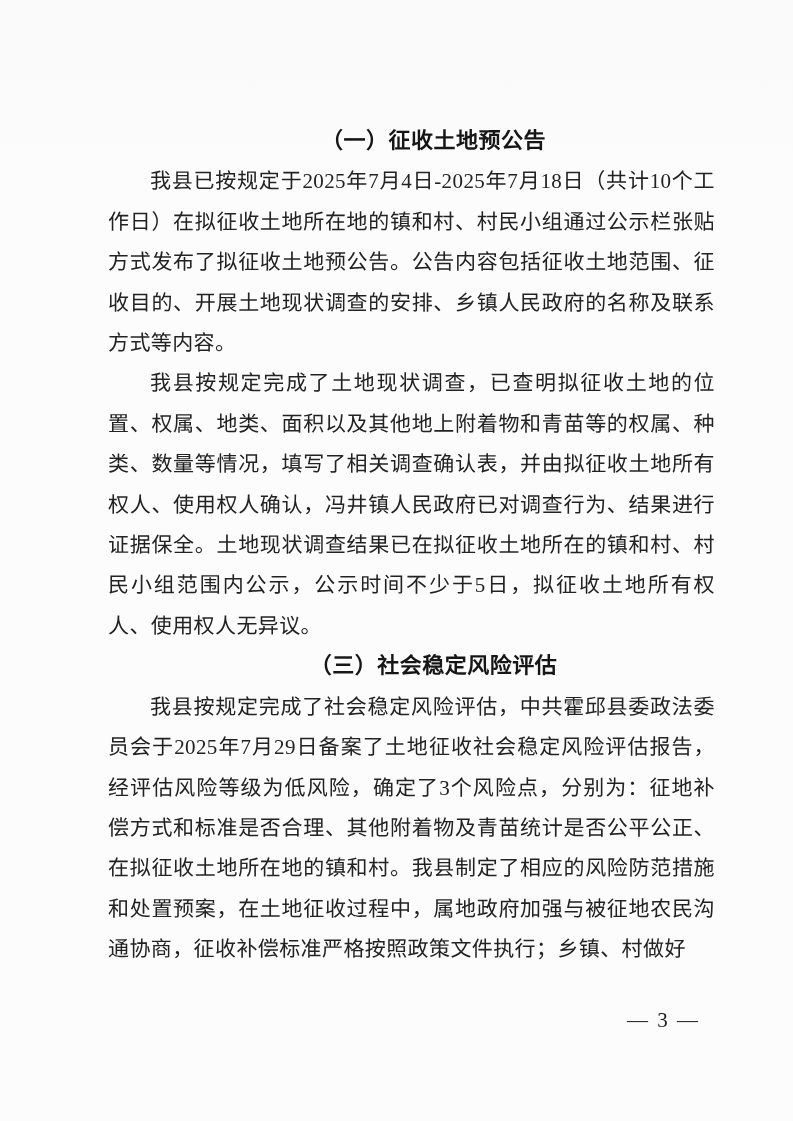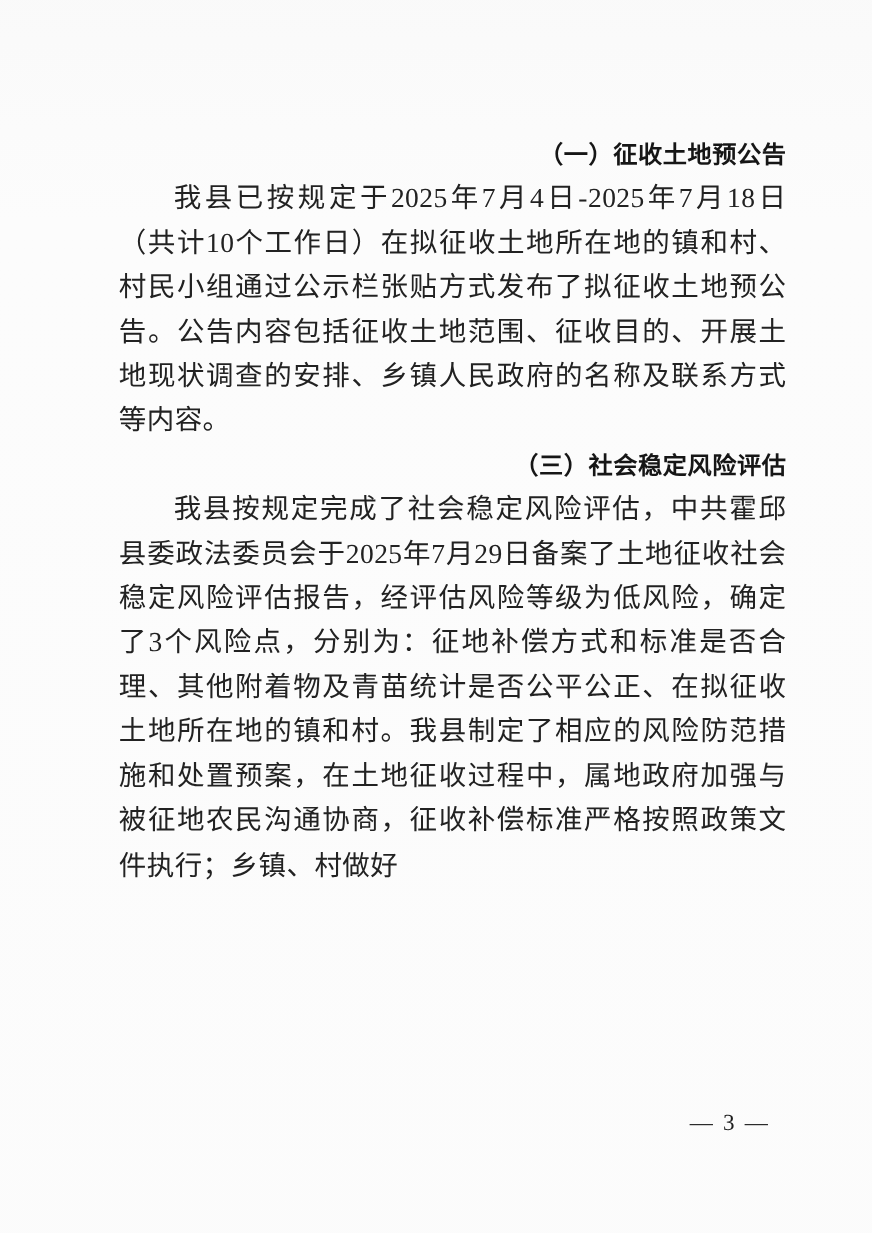--- a/index.html
+++ b/index.html
@@ -33,25 +33,25 @@
     width: 607px;
   }
   .section-heading {
     margin: 0;
     font-size: 22px;
     line-height: 40.4px;
     font-weight: 700;
     text-indent: 2em;
     letter-spacing: 0.5px;
     color: #161616;
-    text-align: right;
+    text-align: center;
   }
   .body-paragraph {
     margin: 0;
-    font-size: 25px;
+    font-size: 21px;
     line-height: 40.4px;
     text-indent: 2em;
     text-align: justify;
     text-justify: inter-character;
     letter-spacing: 0.4px;
     color: #222222;
   }
   .page-number {
     position: absolute;
     top: 1006px;
@@ -64,20 +64,21 @@
 </style>
 </head>
 <body>
 
 <div class="page">
   <div class="content">
 
     <h2 class="section-heading">（一）征收土地预公告</h2>
     <p class="body-paragraph">我县已按规定于2025年7月4日-2025年7月18日（共计10个工作日）在拟征收土地所在地的镇和村、村民小组通过公示栏张贴方式发布了拟征收土地预公告。公告内容包括征收土地范围、征收目的、开展土地现状调查的安排、乡镇人民政府的名称及联系方式等内容。</p>
 
+    <p class="body-paragraph">我县按规定完成了土地现状调查，已查明拟征收土地的位置、权属、地类、面积以及其他地上附着物和青苗等的权属、种类、数量等情况，填写了相关调查确认表，并由拟征收土地所有权人、使用权人确认，冯井镇人民政府已对调查行为、结果进行证据保全。土地现状调查结果已在拟征收土地所在的镇和村、村民小组范围内公示，公示时间不少于5日，拟征收土地所有权人、使用权人无异议。</p>
 
     <h2 class="section-heading">（三）社会稳定风险评估</h2>
     <p class="body-paragraph">我县按规定完成了社会稳定风险评估，中共霍邱县委政法委员会于2025年7月29日备案了土地征收社会稳定风险评估报告，经评估风险等级为低风险，确定了3个风险点，分别为：征地补偿方式和标准是否合理、其他附着物及青苗统计是否公平公正、在拟征收土地所在地的镇和村。我县制定了相应的风险防范措施和处置预案，在土地征收过程中，属地政府加强与被征地农民沟通协商，征收补偿标准严格按照政策文件执行；乡镇、村做好</p>
 
   </div>
 
   <div class="page-number">— 3 —</div>
 </div>
 
 </body></html>

